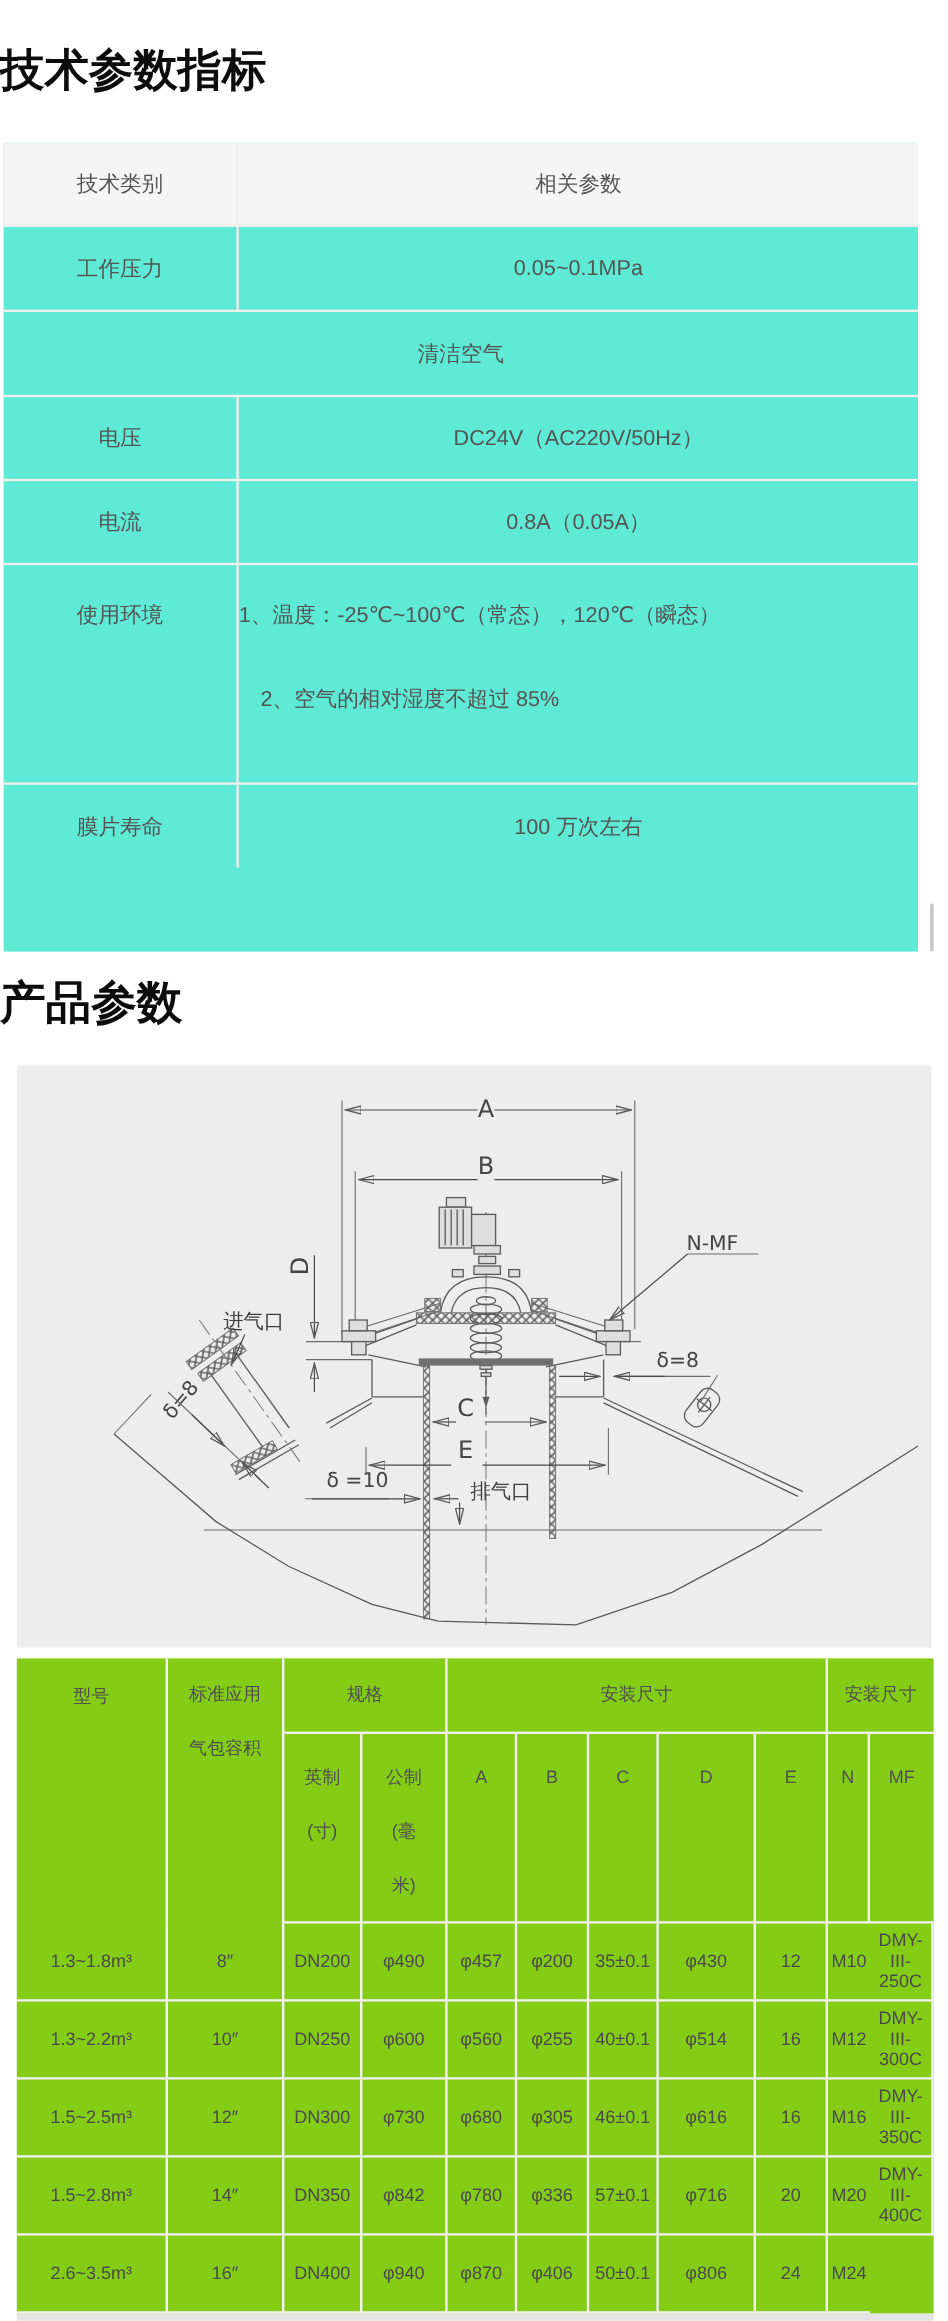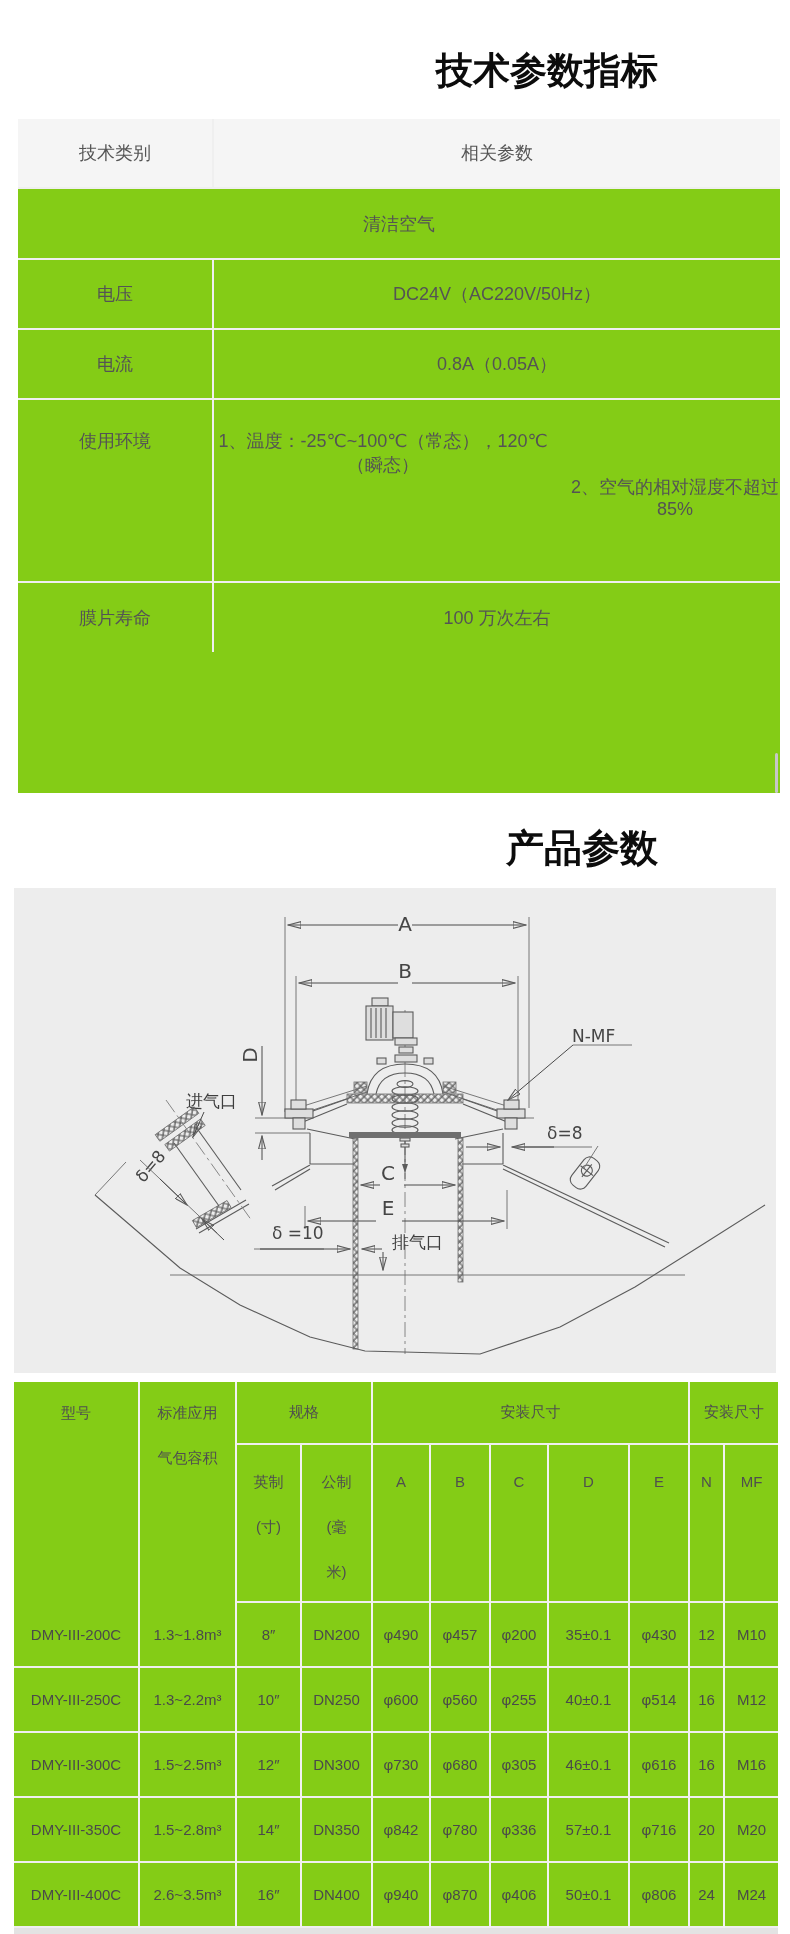--- a/index.html
+++ b/index.html
@@ -7,44 +7,44 @@
   body {
     height: 1934px;
     position: relative;
     background: #ffffff;
     font-family: "Liberation Sans", "DejaVu Sans", sans-serif;
     overflow: hidden;
     color: #555;
   }
   .page-title {
     position: absolute; left: 0; width: 658px;
-    text-align: right; font-weight: 700; color: #0c0c0c; margin-top: 12px;
+    text-align: left; font-weight: 700; color: #0c0c0c;
   }
   #title1 { top: 34px; font-size: 37px; line-height: 50px; }
   #title2 { top: 810px; font-size: 38px; line-height: 52px; }
 
   
   .tech-table {
-    position: absolute; left: 18px; top: 119px; width: 762px; height: 674px;
-    background: #84cc16;
+    position: absolute; left: 3px; top: 119px; width: 762px; height: 674px;
+    background: #5eead4;
   }
   .t1row { display: flex; width: 100%; border-bottom: 2px solid #efefef; }
   .t1row.hdr { background: #f5f5f5; }
   .t1label {
     width: 196px; flex: none; display: flex; align-items: center; justify-content: center;
     border-right: 2px solid #efefef; font-size: 18px; color: #545454;
   }
   .t1value {
     flex: 1; display: flex; align-items: center; justify-content: center;
     font-size: 18px; color: #545454; text-align: center;
   }
   .t1row.env .t1label, .t1row.env .t1value {
     align-items: flex-start; padding-top: 29px;
   }
-  .t1row.env .t1value { flex-direction: row; justify-content: flex-start; }
+  .t1row.env .t1value { flex-direction: column; justify-content: flex-start; }
   .t1row.env .line2 { margin-top: 46px; margin-left: 18px; }
 
   
   .diagram-panel {
     position: absolute; left: 14px; top: 888px; width: 762px; height: 485px;
     background: #ededed;
   }
   svg line, svg path, svg rect, svg ellipse, svg circle, svg polyline {
     stroke: #5b5b5b; fill: none; stroke-width: 1.1;
   }
@@ -83,20 +83,24 @@
 </style>
 </head>
 <body>
 
 <h1 id="title1" class="page-title">技术参数指标</h1>
 
 <div class="tech-table">
   <div class="t1row hdr" style="height:70px">
     <div class="t1label">技术类别</div>
     <div class="t1value">相关参数</div>
+  </div>
+  <div class="t1row" style="height:71px">
+    <div class="t1label">工作压力</div>
+    <div class="t1value">0.05~0.1MPa</div>
   </div>
   <div class="t1row" style="height:71px">
     <div class="t1value">清洁空气</div>
   </div>
   <div class="t1row" style="height:70px">
     <div class="t1label">电压</div>
     <div class="t1value">DC24V（AC220V/50Hz）</div>
   </div>
   <div class="t1row" style="height:70px">
     <div class="t1label">电流</div>
@@ -295,21 +299,20 @@
 米)</div>
     <div class="t2h h2" style="grid-column:5">A</div>
     <div class="t2h h2" style="grid-column:6">B</div>
     <div class="t2h h2" style="grid-column:7">C</div>
     <div class="t2h h2" style="grid-column:8">D</div>
     <div class="t2h h2" style="grid-column:9">E</div>
     <div class="t2h h2" style="grid-column:10">N</div>
     <div class="t2h h2 nor" style="grid-column:11">MF</div>
   </div>
   <div class="t2grid t2body">
-      <div class="t2cell">DMY-III-200C</div>
       <div class="t2cell">1.3~1.8m³</div>
       <div class="t2cell">8″</div>
       <div class="t2cell">DN200</div>
       <div class="t2cell">φ490</div>
       <div class="t2cell">φ457</div>
       <div class="t2cell">φ200</div>
       <div class="t2cell">35±0.1</div>
       <div class="t2cell">φ430</div>
       <div class="t2cell">12</div>
       <div class="t2cell nor">M10</div>

